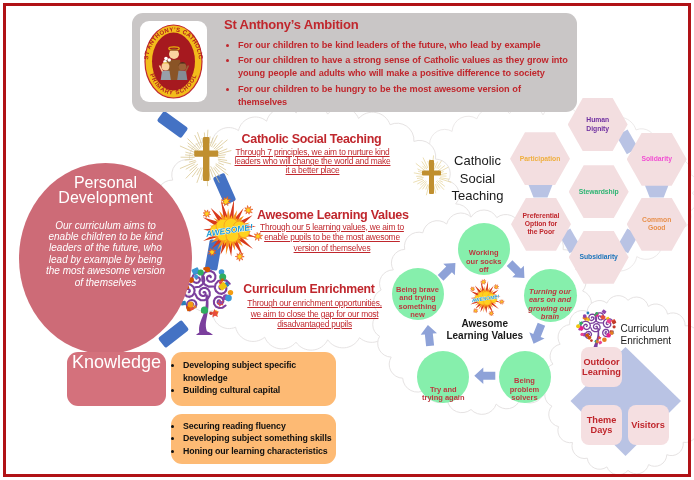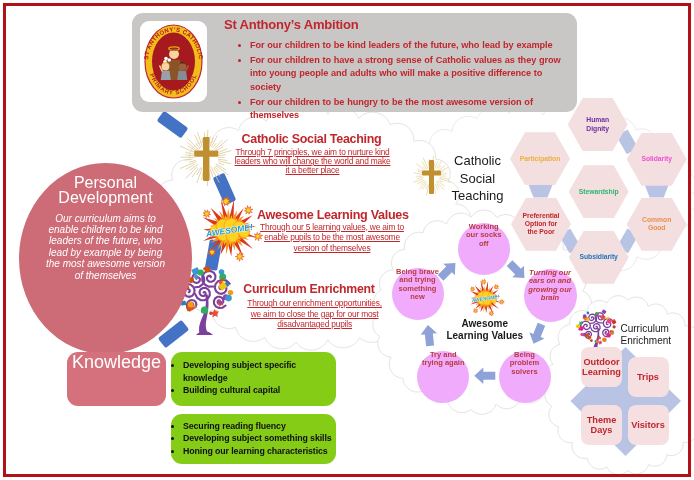--- a/index.html
+++ b/index.html
@@ -7,53 +7,53 @@
              font-family:"Liberation Sans","DejaVu Sans",sans-serif; }
   .frame { position:absolute; left:3px; top:3px; right:3px; bottom:3px; border:3.5px solid #b01216; pointer-events:none; z-index:50; }
   .bglayer { position:absolute; left:0; top:0; z-index:1; }
   .abs { position:absolute; }
 
   
   .hdr { left:132px; top:13px; width:445px; height:99px; background:#c9c6c6; border-radius:11px; z-index:2; }
   .logo-box { left:140px; top:21px; width:67px; height:81px; background:#ffffff; border-radius:9px; z-index:3; }
   .hdr-title { left:224px; top:16.5px; width:340px; font-size:13px; letter-spacing:-0.2px; font-weight:bold; color:#c0272d; z-index:3; }
   .hdr-bullets { left:224px; top:38.5px; width:332px; z-index:3; margin:0; padding:0 0 0 14px; list-style:disc; }
-  .hdr-bullets li { font-size:9.2px; letter-spacing:-0.1px; word-spacing:0.4px; line-height:13.3px; color:#c0272d; font-weight:bold; margin-bottom:2.2px;margin-left:12px; }
+  .hdr-bullets li { font-size:9.2px; letter-spacing:-0.1px; word-spacing:0.4px; line-height:13.3px; color:#c0272d; font-weight:bold; margin-bottom:2.2px; }
 
   
   .pd { left:19px; top:163px; width:173px; height:191px; background:#cd6b77; border-radius:50%; z-index:2; text-align:center; color:#fff; }
   .pd-title { margin-top:11.5px; font-size:16px; line-height:15.5px; width:105px; margin-left:auto; margin-right:auto; }
-  .pd-body { margin:7px auto 0; width:124px; font-size:10px; line-height:11.4px; font-style:italic; }
+  .pd-body { margin:14px auto 0; width:124px; font-size:10px; line-height:11.4px; font-style:italic; }
 
   
   .sec-title { font-weight:bold; color:#c0272d; text-align:center; z-index:3; white-space:nowrap; }
   .sec-body { color:#c0272d; text-align:center; font-size:8.4px; letter-spacing:-0.2px; z-index:3;text-decoration:underline; }
 
   
   .hex { position:absolute; width:60px; height:53px; background:#f3dee0; z-index:3;
           clip-path:polygon(25% 0%,75% 0%,100% 50%,75% 100%,25% 100%,0% 50%);
           display:flex; align-items:center; justify-content:center; text-align:center; }
   .hexlab { font-size:6.8px; letter-spacing:-0.05px; font-weight:bold; line-height:8.2px; }
 
   
   .glabel { color:#1a1a1a; text-align:center; z-index:3; }
 
   
-  .vcirc { position:absolute; background:#f0abfc; border-radius:50%; display:flex; align-items:flex-start; justify-content:center; text-align:center; z-index:3; }
+  .vcirc { position:absolute; background:#86efac; border-radius:50%; display:flex; align-items:flex-end; justify-content:center; text-align:center; z-index:3; }
   .vlab { font-size:7.5px; font-weight:bold; line-height:8.5px; color:#bb3a40; }
 
   
   .ebox { position:absolute; width:41px; height:40px; background:#f5dfe1; border-radius:8px; z-index:3;
            display:flex; align-items:center; justify-content:center; text-align:center; }
   .eblab { font-size:9.2px; font-weight:bold; line-height:10.2px; color:#c0272d; width:40px; }
 
   
   .ksrose { position:absolute; left:67px; width:99px; background:#d4717c; border-radius:11px; z-index:3;
              display:flex; align-items:flex-start; justify-content:center; color:#fff; }
-  .kslav { position:absolute; left:171px; width:165px; background:#84cc16; border-radius:11px; z-index:3; }
+  .kslav { position:absolute; left:171px; width:165px; background:#fdba74; border-radius:11px; z-index:3; }
   .kslav ul { margin:0; padding:0 2px 0 12px; list-style:disc; }
   .kslav li { font-size:8.8px; letter-spacing:-0.1px; font-weight:bold; color:#111; line-height:12.4px; }
 </style>
 </head>
 <body>
 
 <div class="canvas">
   <svg class="bglayer" width="694" height="480" viewBox="0 0 694 480">
     <path d="M692.3,193A10.6,10.6 0 0 1 689.7,211.1A11.8,11.8 0 0 1 679.1,228.4A13.5,13.5 0 0 1 662.3,244.4A16.4,16.4 0 0 1 636.8,256.6A17.2,17.2 0 0 1 609.1,267.2A19.9,19.9 0 0 1 574.8,268.4A18.6,18.6 0 0 1 543,272.8A19.7,19.7 0 0 1 509,273.4A18.5,18.5 0 0 1 478.1,265.8A18.1,18.1 0 0 1 448.1,257.3A13.8,13.8 0 0 1 430.4,241.5A14.4,14.4 0 0 1 409.9,227.6A11.1,11.1 0 0 1 401.3,210.5A10.9,10.9 0 0 1 394.5,193A10.6,10.6 0 0 1 398,175.1A13.1,13.1 0 0 1 414.2,159.5A12.6,12.6 0 0 1 429.6,144.1A15,15 0 0 1 452.1,131.4A16.1,16.1 0 0 1 476.9,118.8A19.1,19.1 0 0 1 509.5,113.6A19.5,19.5 0 0 1 543,114.9A19.5,19.5 0 0 1 576.6,113.4A17.7,17.7 0 0 1 605.6,122.7A18.1,18.1 0 0 1 636,129.9A14.2,14.2 0 0 1 655.7,144.4A12.8,12.8 0 0 1 671.7,159.5A14.3,14.3 0 0 1 691,174.7A10.6,10.6 0 0 1 692.3,193Z" fill="#ffffff" stroke="#edeaea" stroke-width="1"></path>
       <path d="M468.9,227A14.4,14.4 0 0 1 465.3,251.7A16.2,16.2 0 0 1 446.5,272.3A14.7,14.7 0 0 1 431.4,292.6A15.5,15.5 0 0 1 416.1,314.5A17.5,17.5 0 0 1 389.3,328.2A18.1,18.1 0 0 1 359.5,337.7A18.5,18.5 0 0 1 327.7,339.8A18.4,18.4 0 0 1 296,342.2A18.4,18.4 0 0 1 264.7,337.2A17.9,17.9 0 0 1 235.6,327.2A16.4,16.4 0 0 1 212.7,310.4A16.3,16.3 0 0 1 189.6,294.3A15,15 0 0 1 174.2,273.4A14.9,14.9 0 0 1 161,251.3A14.5,14.5 0 0 1 154.7,227A14.5,14.5 0 0 1 158.6,202.3A15.3,15.3 0 0 1 172.7,180.1A15.3,15.3 0 0 1 189.5,159.7A16.2,16.2 0 0 1 211.9,142.9A17,17 0 0 1 238.5,130.6A17.2,17.2 0 0 1 266.6,121.2A17.8,17.8 0 0 1 296.2,112.9A18.3,18.3 0 0 1 327.7,114.1A18.1,18.1 0 0 1 358.6,118.5A18.6,18.6 0 0 1 390.1,124.7A16.9,16.9 0 0 1 413.9,141.4A16.2,16.2 0 0 1 435.5,159.1A14.7,14.7 0 0 1 448.3,181.1A13.9,13.9 0 0 1 455.7,203.9A15.4,15.4 0 0 1 468.9,227Z" fill="#ffffff" stroke="#e6e3e3" stroke-width="1"></path>
@@ -299,23 +299,20 @@
 </div>
 <div class="vcirc" style="left:417.3px;top:350.5px;width:52px;height:52px;">
   <span class="vlab" style="width:46px">Try and trying again</span>
 </div>
   <div class="abs glabel" style="left:441.8px;top:318.4px;width:86px;font-size:10px;line-height:11.9px;font-weight:bold;">Awesome Learning Values</div>
 
   <div class="abs glabel" style="left:620.5px;top:322.9px;width:76px;font-size:10px;line-height:11.9px;text-align:left;">Curriculum Enrichment</div>
 <div class="ebox" style="left:581.0px;top:347px;">
   <span class="eblab">Outdoor Learning</span>
 </div>
-<div class="ebox" style="left:627.5px;top:357.0px;">
-  <span class="eblab">Trips</span>
-</div>
 <div class="ebox" style="left:581.0px;top:405.0px;">
   <span class="eblab">Theme Days</span>
 </div>
 <div class="ebox" style="left:627.5px;top:405.0px;">
   <span class="eblab">Visitors</span>
 </div>
 
   <div class="ksrose" style="top:352.3px;height:53.6px;font-size:18px;">
       <span>Knowledge</span>
     </div>

